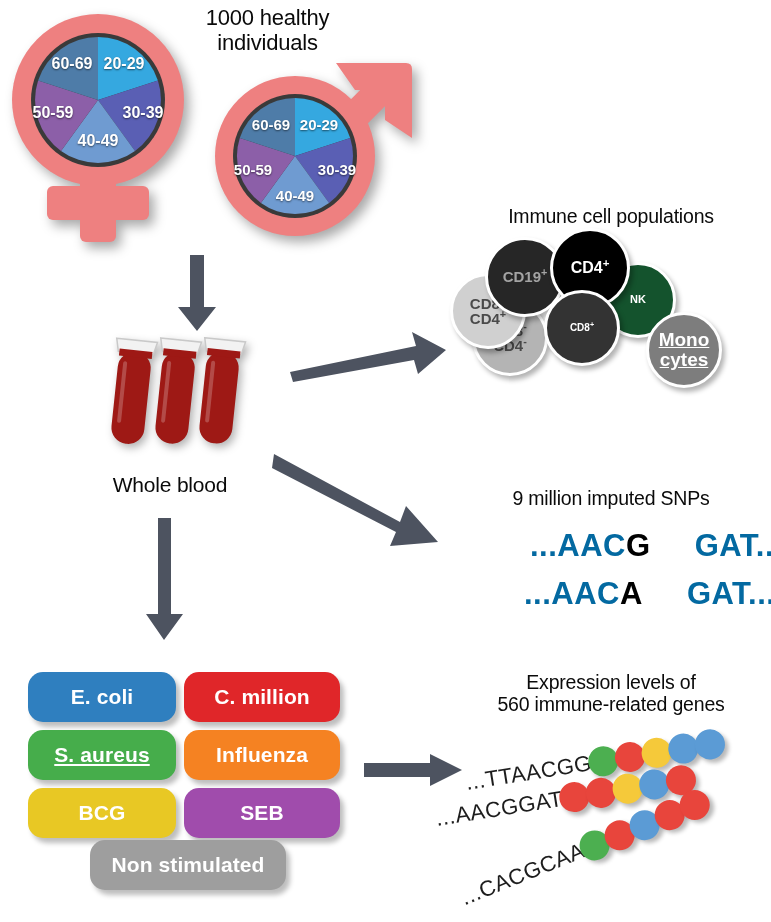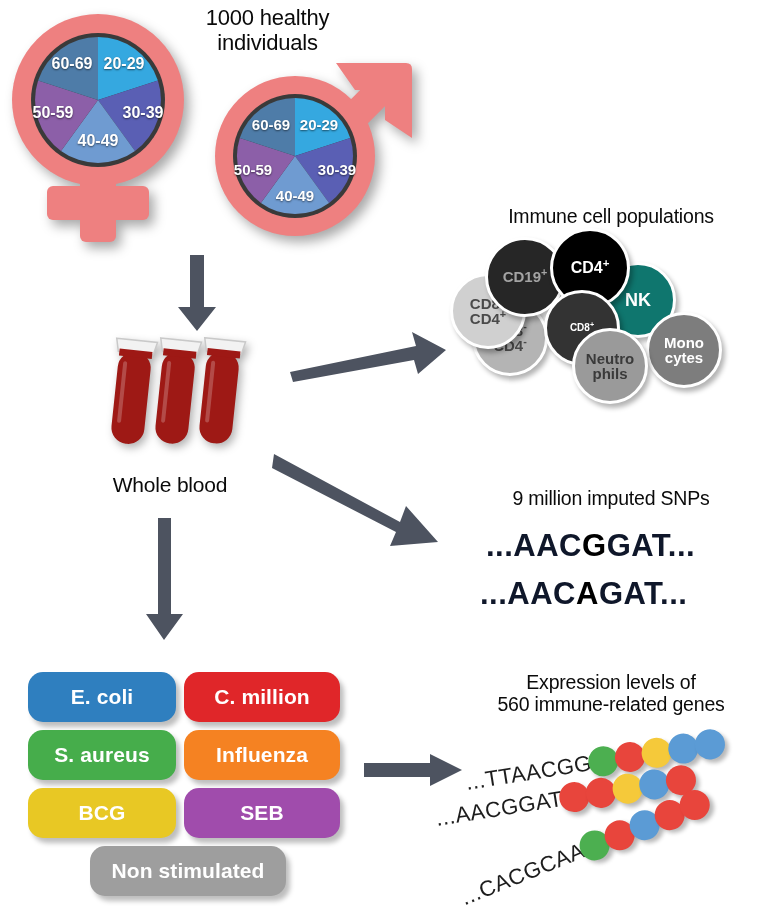--- a/index.html
+++ b/index.html
@@ -49,21 +49,21 @@
   }
   .cell span{display:block;}
   .cell sup{font-size:0.72em;line-height:0;vertical-align:super;}
 
   
   .snp-row{
     position:absolute;font-size:31px;font-weight:bold;color:#8d8d8d;
     letter-spacing:0.5px;white-space:nowrap;
     font-family:"Liberation Sans","DejaVu Sans",sans-serif;
   }
-  .snp-mid{filter:blur(0.35px);color:#0f172a;}
+  .snp-mid{filter:blur(0.35px);color:#0369a1;margin-left:44px;}
   .snp-key{color:#000000;filter:none;opacity:1;}
 
   
   .stim{
     position:absolute;border-radius:15px;
     display:flex;align-items:center;justify-content:center;
     color:#ffffff;font-weight:bold;font-size:21px;
     box-shadow:4px 5px 5px rgba(0,0,0,0.26);
     letter-spacing:0.1px;
   }
@@ -186,21 +186,21 @@
   <div class="abs arrow" style="left:140px;top:518px;">
     <svg width="50" height="124" viewBox="0 0 50 124">
       <path d="M18,0 h13 v96 h12 L24,122 L6,96 h12 Z" fill="#4d5360"></path>
     </svg>
   </div>
 
   <div class="abs heading" id="immune-title">Immune cell populations</div>
 
   <div class="cellwrap" style="left:452px;top:240px;width:310px;height:180px;">
 
-    <div class="cell" style="left:148px;top:22px;width:76px;height:76px;font-size:18px;background:#0f766e;color:#ffffff;z-index:1;">
+    <div class="cell" style="left:148px;top:22px;width:76px;height:76px;font-size:11px;background:#14532d;color:#ffffff;z-index:1;">
       <span>NK</span>
     </div>
 
     <div class="cell" style="left:20px;top:60px;width:76px;height:76px;font-size:15px;background:#b4b4b4;color:#4a4a4a;z-index:2;">
       <div>
         <span>CD8<sup>-</sup></span>
         <span>CD4<sup>-</sup></span>
       </div>
     </div>
 
@@ -216,66 +216,60 @@
     </div>
 
     <div class="cell" style="left:98px;top:-12px;width:80px;height:80px;font-size:16px;background:#000000;color:#ffffff;z-index:5;">
       <span>CD4<sup>+</sup></span>
     </div>
 
     <div class="cell" style="left:92px;top:50px;width:76px;height:76px;font-size:10px;background:#333333;color:#ffffff;z-index:6;">
       <span>CD8<sup>+</sup></span>
     </div>
 
-    <div class="cell" style="left:194px;top:72px;width:76px;height:76px;font-size:15px;background:#7d7d7d;color:#ffffff;z-index:7;">
+    <div class="cell" style="left:194px;top:72px;width:76px;height:76px;font-size:19px;background:#7d7d7d;color:#ffffff;z-index:7;text-decoration:underline;">
       <div>
         <span>Mono</span>
         <span>cytes</span>
       </div>
     </div>
 
-    <div class="cell" style="left:120px;top:88px;width:76px;height:76px;font-size:15px;background:#9a9a9a;color:#3a3a3a;z-index:8;">
-      <div>
-        <span>Neutro</span>
-        <span>phils</span>
-      </div>
-    </div>
   </div>
 
   <div class="abs heading" id="snp-title">9 million imputed SNPs</div>
 
   <div class="abs" style="left:452px;top:528px;width:320px;height:92px;">
     <div class="snp-row" style="left:34px;top:0px;">
       <span class="snp-mid">...AAC</span><span class="snp-key">G</span><span class="snp-mid">GAT...</span>
     </div>
     <div class="snp-row" style="left:28px;top:48px;">
       <span class="snp-mid">...AAC</span><span class="snp-key">A</span><span class="snp-mid">GAT...</span>
     </div>
   </div>
 
   <div class="abs" style="left:28px;top:672px;width:320px;height:226px;">
     <div class="stim" style="left:0px;top:0px;width:148px;height:50px;background:#2f7fbf;">
       <span>E. coli</span>
     </div>
     <div class="stim" style="left:156px;top:0px;width:156px;height:50px;background:#e02629;">
       <span>C. million</span>
     </div>
-    <div class="stim" style="left:0px;top:58px;width:148px;height:50px;background:#46ad4b;">
+    <div class="stim" style="left:0px;top:58px;width:148px;height:50px;background:#46ad4b;text-decoration:underline;">
       <span>S. aureus</span>
     </div>
     <div class="stim" style="left:0px;top:116px;width:148px;height:50px;background:#e8c824;">
       <span>BCG</span>
     </div>
     <div class="stim" style="left:156px;top:58px;width:156px;height:50px;background:#f58222;">
       <span>Influenza</span>
     </div>
     <div class="stim" style="left:156px;top:116px;width:156px;height:50px;background:#a04cac;">
       <span>SEB</span>
     </div>
-    <div class="stim" style="left:62px;top:174px;width:196px;height:50px;background:#9e9e9e;">
+    <div class="stim" style="left:62px;top:168px;width:196px;height:50px;background:#9e9e9e;">
       <span>Non stimulated</span>
     </div>
   </div>
 
   <div class="abs arrow" style="left:364px;top:752px;">
     <svg width="100" height="36" viewBox="0 0 100 36">
       <path d="M0,11 h66 v-9 L98,18 L66,34 v-9 H0 Z" fill="#4d5360"></path>
     </svg>
   </div>
 

